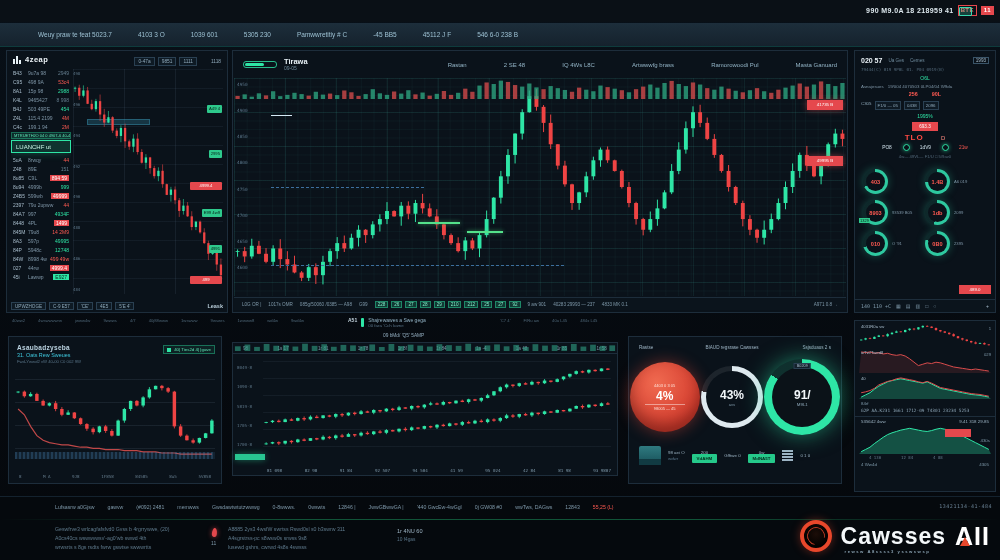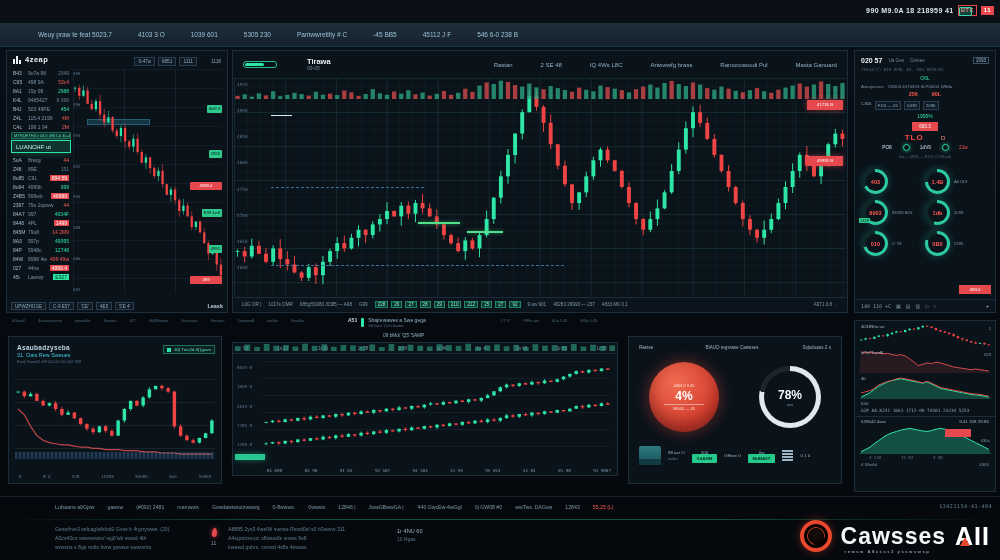--- a/index.html
+++ b/index.html
@@ -57,21 +57,21 @@
   .wl-ylab { position:absolute; left:0; top:0; bottom:0; width:13px; display:flex; flex-direction:column;
              justify-content:space-between; font-size:4px; color:#5b7486; padding:2px 0; z-index:2; }
   .wl-hl { position:absolute; left:14px; top:22%; width:42%; height:6px; background:rgba(60,160,190,.25);
            border:1px solid rgba(60,160,190,.4); }
   .tag { position:absolute; right:1px; font-size:4.2px; padding:0 2px; height:8px; line-height:8px; border-radius:1px; z-index:3; white-space:nowrap; }
   .tag.green { background:#2ec98c; color:#062019; }
   .tag.red { background:#e5484d; color:#fff; min-width:32px; text-align:center; }
 
   
   #mc { left:232px; top:50px; width:616px; height:263px; }
-  .mc-head { position:absolute; left:0; top:0; right:0; height:27px; display:flex; align-items:center; padding:0 10px;gap:23px; }
+  .mc-head { position:absolute; left:0; top:0; right:0; height:27px; display:flex; align-items:center; padding:0 10px; }
   .prog { width:34px; height:7px; border:1px solid rgba(46,230,166,.8); border-radius:3px; margin-right:7px; position:relative; flex:none; }
   .prog::after { content:""; position:absolute; left:1px; top:1px; bottom:1px; width:58%; background:#2ee6a6; border-radius:2px; }
   .mc-tblock { line-height:1.1; margin-right:10px; }
   .mc-title { font-size:7.5px; font-weight:bold; color:#e8f1f6; }
   .mc-sub { font-size:5px; color:#6e8a9b; }
   .mc-menu { flex:1; display:flex; justify-content:space-between; margin-left:130px; font-size:6px; color:#93b4c6; }
   .mc-chart { position:absolute; left:1px; right:1px; top:27px; bottom:16px; overflow:hidden;
               background-image:linear-gradient(rgba(62,172,162,.11) 1px,transparent 1px),
                                linear-gradient(90deg,rgba(62,172,162,.11) 1px,transparent 1px),
                                linear-gradient(rgba(62,172,162,.05) 1px,transparent 1px),
@@ -1412,22 +1412,29 @@
     </div>
     <div class="pc-gauges">
       <div class="gauge-red">
         <span class="s">4403 0 3 05</span>
         <span class="v">4%</span>
         <span class="ln"></span>
         <span class="s">98005 — 45</span>
       </div>
       <div class="gring" id="g2" style="--p: 78%;">
         <span class="in">
-          <span class="v">78%</span>
+          <span class="v">43%</span>
           <span class="s">avs</span>
+        </span>
+      </div>
+      <div class="gring" id="g3" style="--p: 85%;">
+        <span class="tag3">B0209</span>
+        <span class="in">
+          <span class="v">91/</span>
+          <span class="s">M9L1</span>
         </span>
       </div>
     </div>
     <div class="pc-foot">
       <span class="pc-folder"></span>
       <span class="pc-2l">
         <div>98 aei O</div>
         <div class="d">wdwr</div>
       </span>
       <span class="lblstack">

